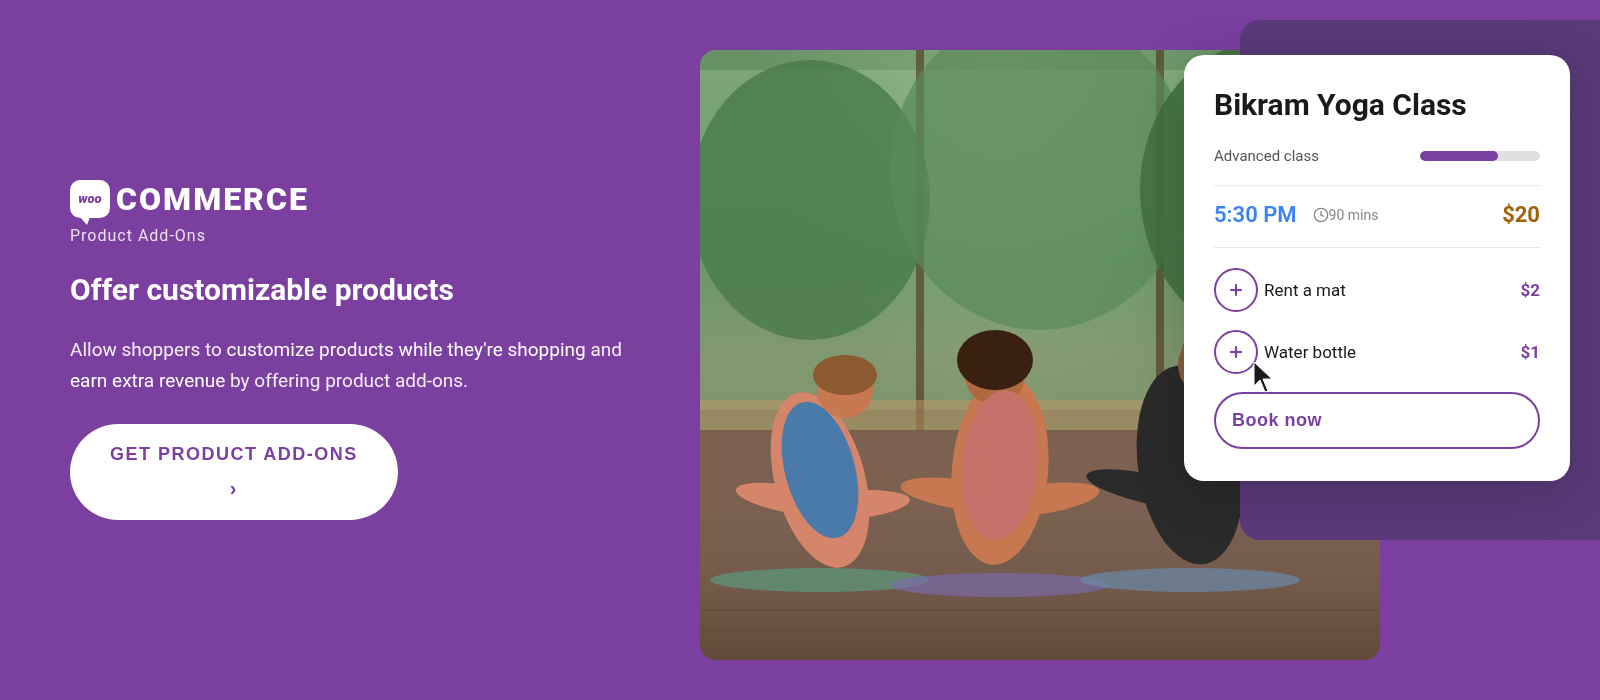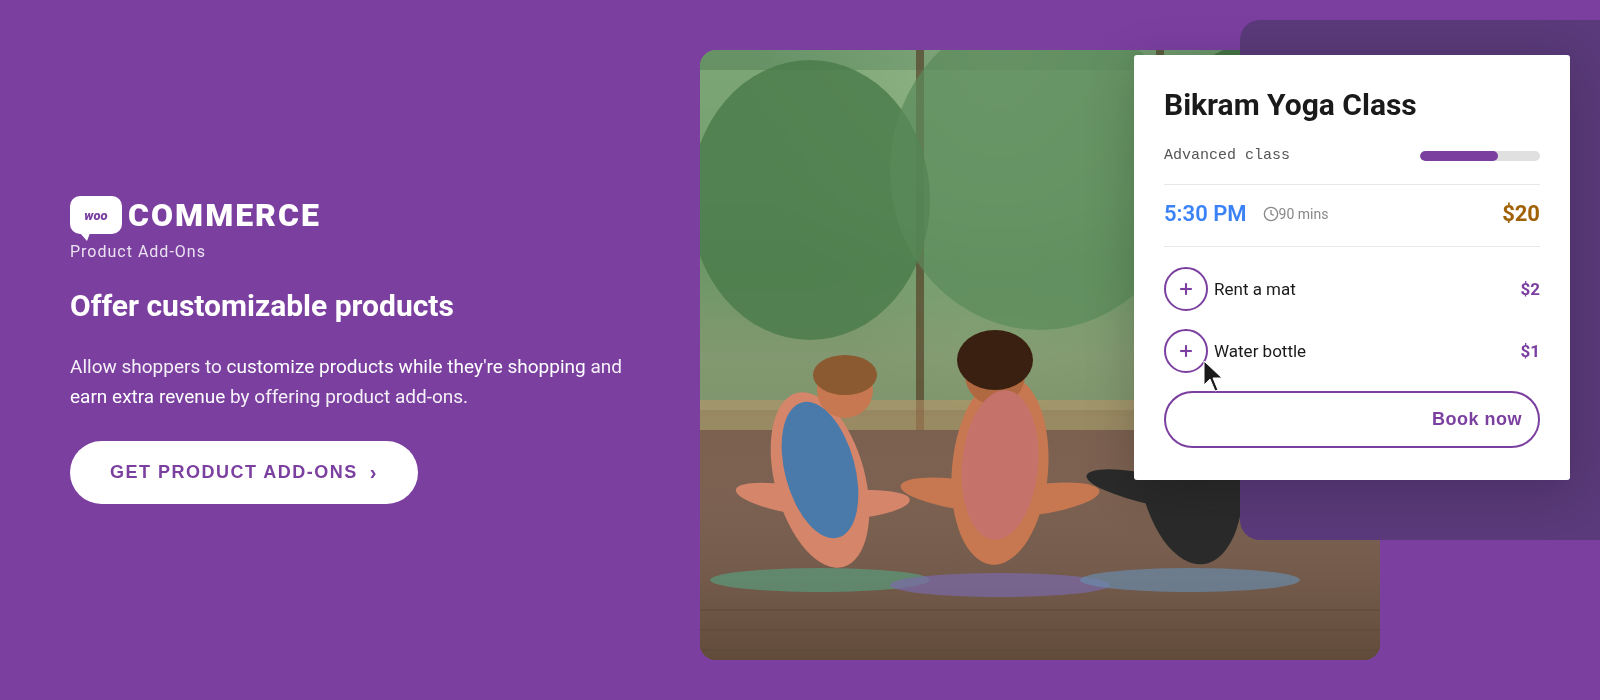--- a/index.html
+++ b/index.html
@@ -42,21 +42,21 @@
     
     .woo-icon-svg {
       display: flex;
       align-items: center;
       gap: 6px;
     }
 
     .bubble-icon {
       background: white;
       border-radius: 10px;
-      width: 52px;
+      width: 40px;
       height: 38px;
       display: flex;
       align-items: center;
       justify-content: center;
       position: relative;
     }
 
     .bubble-icon::after {
       content: '';
       position: absolute;
@@ -128,20 +128,21 @@
       border: none;
       border-radius: 50px;
       padding: 20px 40px;
       font-size: 18px;
       font-weight: 800;
       letter-spacing: 1.5px;
       text-transform: uppercase;
       cursor: pointer;
       width: fit-content;
       text-decoration: none;
+      flex-direction: column;
     }
 
     .cta-chevron {
       font-size: 20px;
       font-weight: 900;
     }
 
     
     .right-content {
       flex: 1;
@@ -170,23 +171,23 @@
       background: #5a3a7a;
       border-radius: 20px;
       z-index: 1;
     }
 
     
     .product-card {
       position: absolute;
       top: 55px;
       right: 30px;
-      width: 436px;
+      width: 386px;
       background: white;
-      border-radius: 3px;
+      border-radius: 20px;
       padding: 32px 30px;
       box-shadow: 0 10px 50px rgba(0,0,0,0.2);
       z-index: 10;
     }
 
     .card-title {
       font-size: 30px;
       font-weight: 700;
       color: #1a1a1a;
       margin-bottom: 24px;
@@ -196,21 +197,20 @@
     .class-level-row {
       display: flex;
       align-items: center;
       justify-content: space-between;
       margin-bottom: 20px;
     }
 
     .class-level-label {
       font-size: 15px;
       color: #555;
-      font-family: Liberation Mono, monospace;
     }
 
     .progress-bar-container {
       width: 120px;
       height: 10px;
       background: #e0e0e0;
       border-radius: 5px;
       overflow: hidden;
     }
 
@@ -307,21 +307,21 @@
     .book-now-btn {
       display: block;
       width: 100%;
       padding: 16px;
       background: white;
       border: 2.5px solid #7b3fa0;
       border-radius: 50px;
       color: #7b3fa0;
       font-size: 18px;
       font-weight: 700;
-      text-align: right;
+      text-align: left;
       cursor: pointer;
       letter-spacing: 0.5px;
     }
 
     
     .yoga-scene {
       width: 100%;
       height: 100%;
       position: relative;
       background: 

